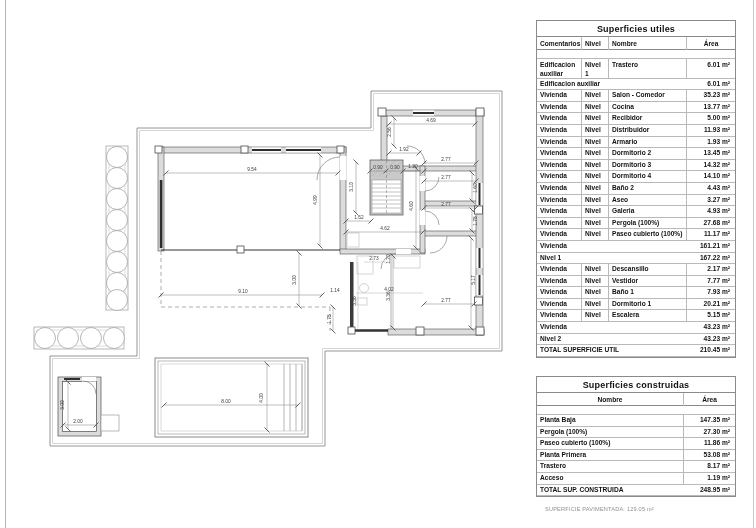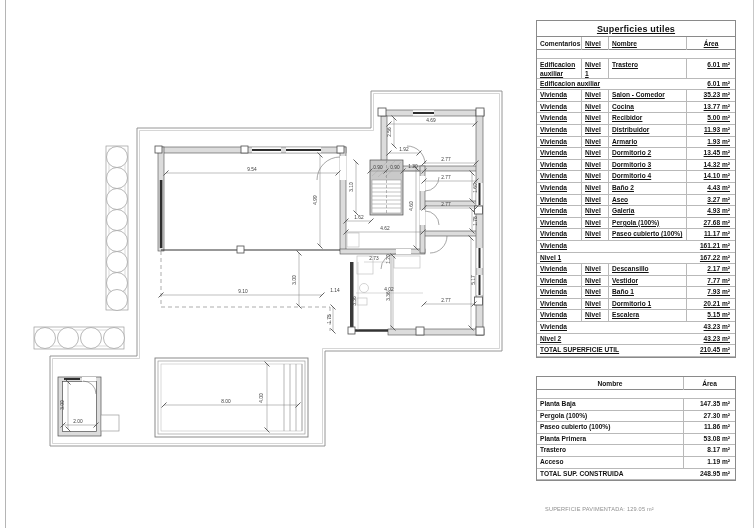--- a/index.html
+++ b/index.html
@@ -3,21 +3,21 @@
 <meta charset="utf-8">
 <style>
   html,body{margin:0;padding:0;background:#ffffff;}
   *{box-sizing:border-box;}
   .page{position:relative;width:756px;height:528px;background:#ffffff;overflow:hidden;
         font-family:"Liberation Sans", sans-serif;}
   svg{position:absolute;left:0;top:0;}
   svg text.dim{font-family:"Liberation Sans", sans-serif;font-size:4.8px;fill:#3c3c3c;text-anchor:middle;}
 
   .tbl{position:absolute;left:536px;width:200px;border:1px solid #8a8a8a;background:#fff;color:#111;}
-  .tbl1{top:20px;text-decoration:underline;}
+  .tbl1{top:20px;}
   .tbl2{top:376px;}
   .title{font-size:9px;font-weight:bold;text-align:center;padding:3px 0 2px 0;
          border-bottom:1px solid #8a8a8a;letter-spacing:0.2px;}
   .hdr{display:grid;align-items:center;height:13px;font-size:6.6px;font-weight:bold;
        border-bottom:1px solid #8a8a8a;}
   .hdr1{grid-template-columns:44px 27px 78px 1fr;}
   .hdr2{grid-template-columns:1fr 52px;}
   .hdr .hc{padding:0 3px;overflow:hidden;white-space:nowrap;}
   .hdr1 .hc + .hc{border-left:1px solid #b9b9b9;height:13px;line-height:13px;}
   .hdr2 .hc{text-align:center;}
@@ -426,20 +426,21 @@
           <div class="c area">43.23 m²</div>
         </div>
         <div class="row s1">
           <div class="c">TOTAL SUPERFICIE UTIL</div>
           <div class="c area">210.45 m²</div>
         </div>
       </div>
 </div>
 
 <div class="tbl tbl2">
+  <div class="title">Superficies construidas</div>
   <div class="hdr hdr2">
     <div class="hc">Nombre</div>
     <div class="hc">Área</div>
   </div>
   <div class="spacer"></div>
   <div>
         <div class="row d2">
           <div class="c">Planta Baja</div>
           <div class="c area">147.35 m²</div>
         </div>

